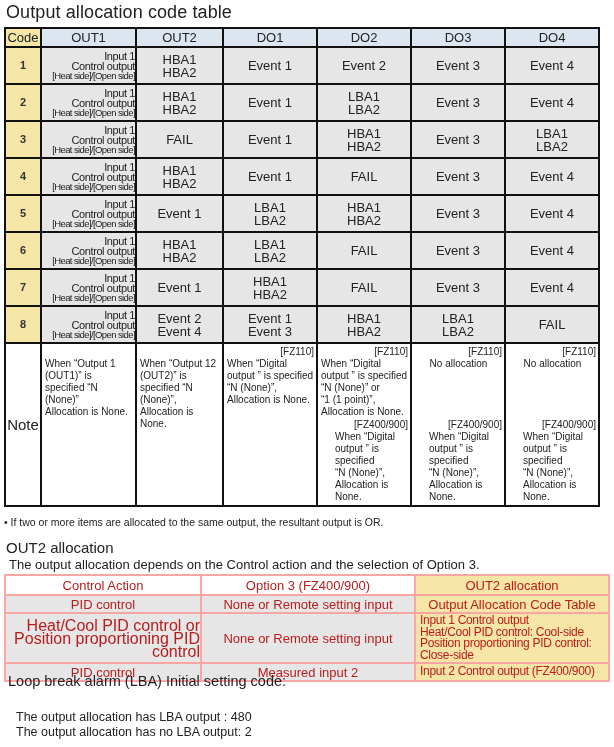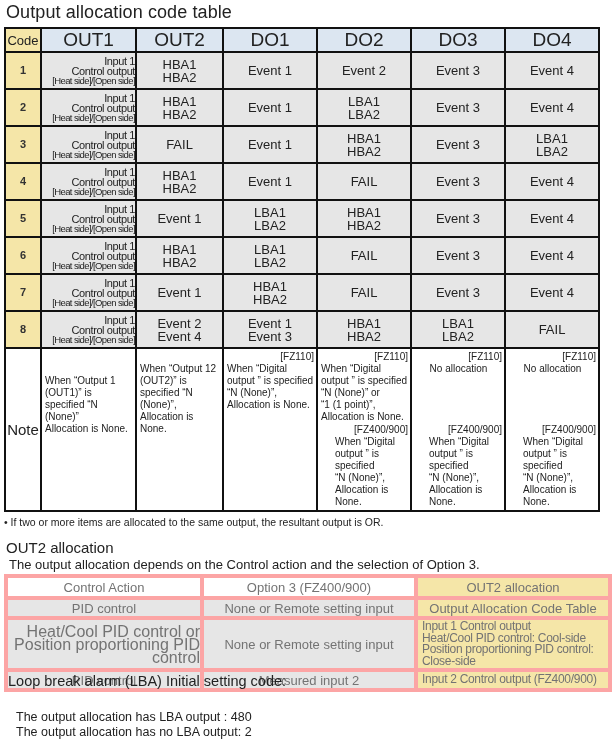--- a/index.html
+++ b/index.html
@@ -3,38 +3,38 @@
 <meta charset="utf-8">
 <style>
   html, body { margin:0; padding:0; background:#ffffff; }
   body { width:614px; height:747px; position:relative; overflow:hidden;
          font-family:"Liberation Sans", sans-serif; color:#222; }
   .title { position:absolute; left:6px; top:2px; font-size:18px; color:#222; letter-spacing:0.1px; }
   table { border-collapse:collapse; position:absolute; table-layout:fixed; }
   #main { left:4px; top:27px; width:594px; }
   #main td, #main th { border:2px solid #111; padding:0; text-align:center; vertical-align:middle;
                        font-weight:normal; }
-  #main th { background:#dce6f1; font-size:19px; height:17px; color:#222; }
+  #main th { background:#dce6f1; font-size:13px; height:17px; color:#222; }
   #main th.code-h { background:#f5e6a8; font-size:13px; }
   #main td { background:#e6e6e6; font-size:13px; line-height:13px; height:35px; color:#222; }
   #main td.code { background:#f5e6a8; font-size:11px; font-weight:bold; color:#333; }
   #main td.out1 { text-align:right; padding-left:1px; font-size:11px; line-height:10px; letter-spacing:-0.4px; }
   #main td.out1 .small { font-size:9.5px; letter-spacing:-0.6px; }
   #main tr.note td { background:#ffffff; font-size:10px; line-height:12px; vertical-align:top; text-align:left; height:161px; }
   #main tr.note td.note-label { font-size:15px; text-align:center; vertical-align:middle; padding:0; }
   #main tr.note td .inner { padding:2px 2px 0 3px; }
   .ctr { text-align:right; display:block; }
   .note-block-bottom { position:absolute; left:17px; right:2px; bottom:2px; }
   .note-cell { position:relative; }
   .footnote { position:absolute; left:4px; top:516px; font-size:10.5px; color:#222; }
   .subtitle { position:absolute; left:6px; top:539px; font-size:15px; color:#222; }
   .subdesc { position:absolute; left:9px; top:557px; font-size:13px; color:#222; }
   #out2 { left:4px; top:574px; width:604px; }
-  #out2 td { border:4px solid #fca5a5; padding:0; text-align:center; vertical-align:middle; font-size:13px;
-             line-height:13px; color:#737373; }
+  #out2 td { border:2px solid #fca5a5; padding:0; text-align:center; vertical-align:middle; font-size:13px;
+             line-height:13px; color:#b91c1c; }
   #out2 tr.head td { background:#ffffff; height:18px; }
   #out2 tr.head td.yel { background:#f5e6a8; }
   #out2 td.grey { background:#e6e6e6; }
   #out2 td.yel { background:#f5e6a8; }
   #out2 td.left { text-align:right; padding-left:6px; font-size:16px; line-height:13px;margin-top:18px; }
   #out2 td.yleft { text-align:left; padding-left:4px; font-size:12px; line-height:11.5px; letter-spacing:-0.3px; }
   #out2 tr.r1 td { height:16px; }
   #out2 tr.r2 td { height:48px; }
   #out2 tr.r3 td { height:16px; }
   .lba-title { position:absolute; left:8px; top:673px; font-size:14.5px; color:#222; }
@@ -262,21 +262,21 @@
           <div>LBA1</div>
           <div>LBA2</div>
         </td>
         <td>
           <div>FAIL</div>
         </td>
       </tr>
       <tr class="note">
         <td class="note-label">Note</td>
         <td>
-          <div class="inner" style="padding-top:26px">
+          <div class="inner" style="padding-top:14px">
             <div>When “Output 1</div>
             <div>(OUT1)” is</div>
             <div>specified “N (None)”</div>
             <div>Allocation is None.</div>
           </div>
         </td>
         <td>
           <div class="inner" style="padding-top:14px">
             <div>When “Output 12</div>
             <div>(OUT2)” is</div>

